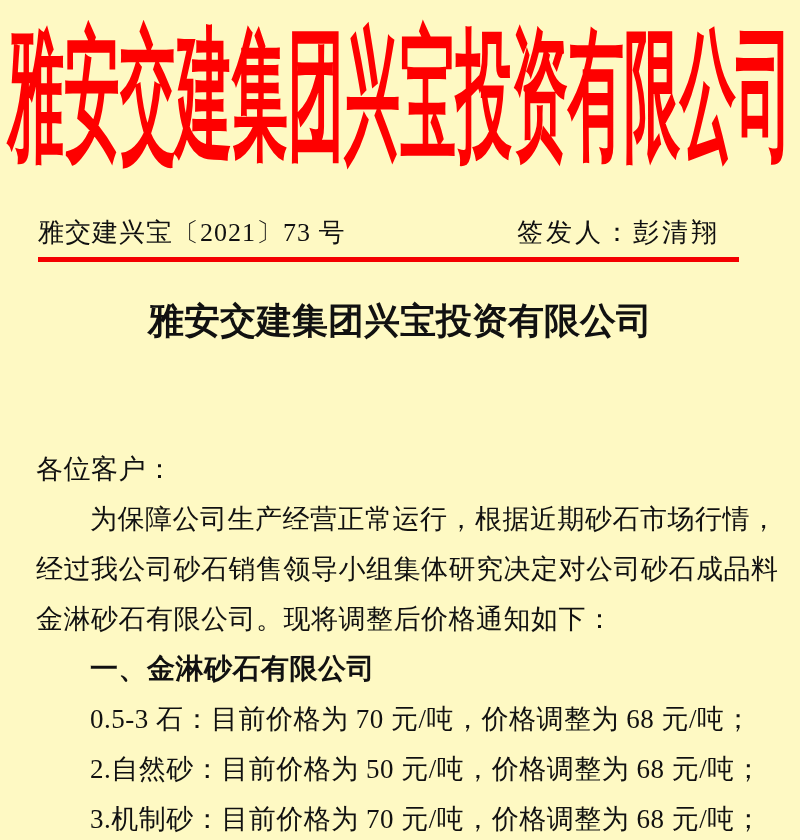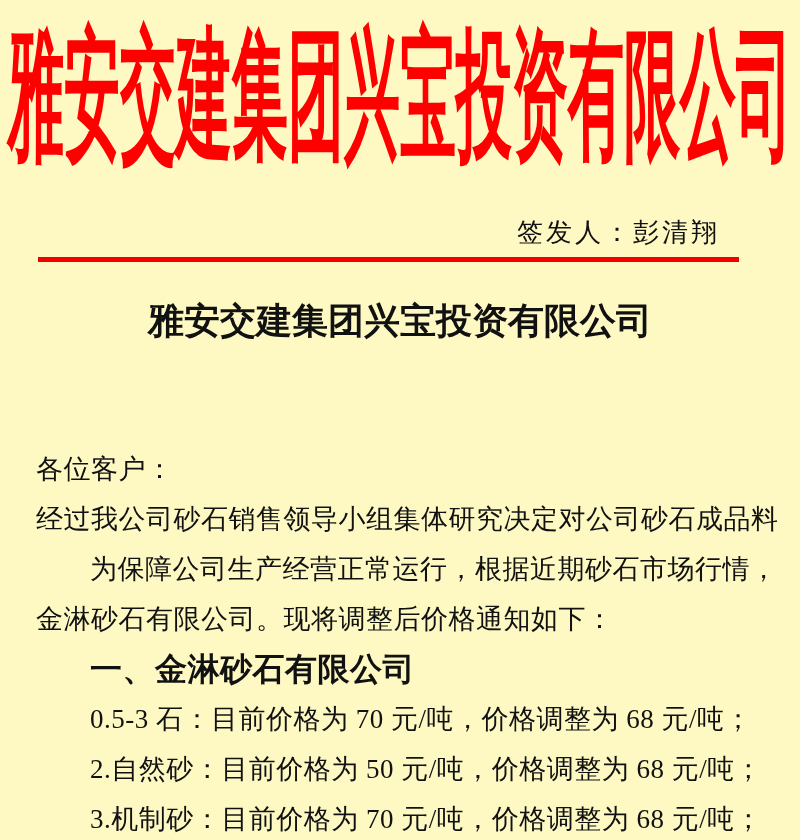--- a/index.html
+++ b/index.html
@@ -39,43 +39,44 @@
   }
   
   .body {
     position:absolute; top:444px; left:36px; width:729px;
     font-size:27px; line-height:50px;
   }
   .line { white-space:nowrap; letter-spacing:0.5px; }
   .indent { padding-left:54px; }
   .heading {
     font-family:Liberation Serif, serif;
-    font-weight:bold; font-size:32px;
+    font-weight:bold; font-size:28px;
   }
 </style>
 </head>
 <body>
 
 <div class="page">
 
   <div class="letterhead">雅安交建集团兴宝投资有限公司</div>
 
+  <span class="docnum">雅交建兴宝〔2021〕73 号</span>
 
   <span class="signer">签发人：彭清翔</span>
 
   <div class="redrule"></div>
 
   <div class="doc-title">
     <div>雅安交建集团兴宝投资有限公司</div>
   </div>
 
   <div class="body">
     <div class="line">各位客户：</div>
+    <div class="line indent">为保障公司生产经营正常运行，根据近期砂石市场行情，</div>
     <div class="line">经过我公司砂石销售领导小组集体研究决定对公司砂石成品料</div>
-    <div class="line indent">为保障公司生产经营正常运行，根据近期砂石市场行情，</div>
     <div class="line">金淋砂石有限公司。现将调整后价格通知如下：</div>
     <div class="line indent heading">一、金淋砂石有限公司</div>
     <div class="line indent">0.5-3 石：目前价格为 70 元/吨，价格调整为 68 元/吨；</div>
     <div class="line indent">2.自然砂：目前价格为 50 元/吨，价格调整为 68 元/吨；</div>
     <div class="line indent">3.机制砂：目前价格为 70 元/吨，价格调整为 68 元/吨；</div>
   </div>
 
 </div>
 
 </body></html>

